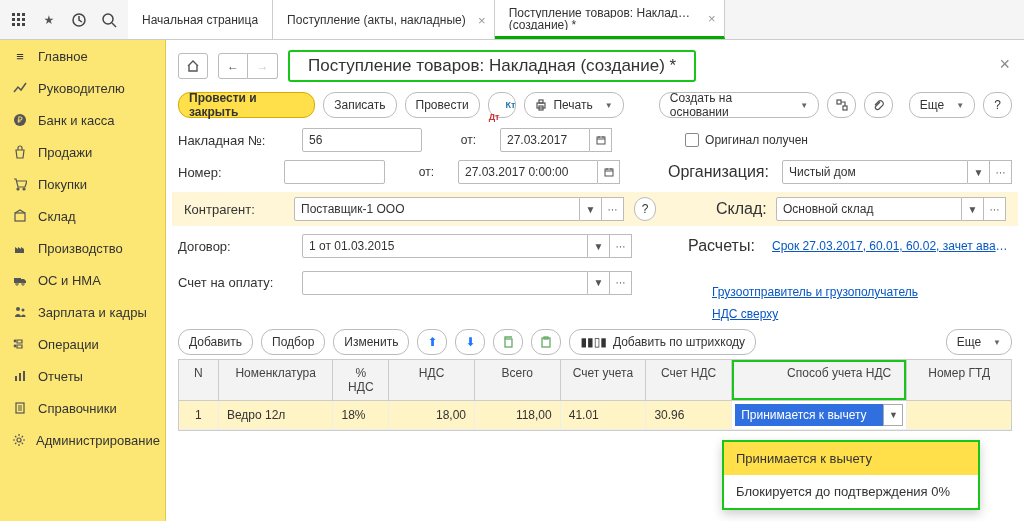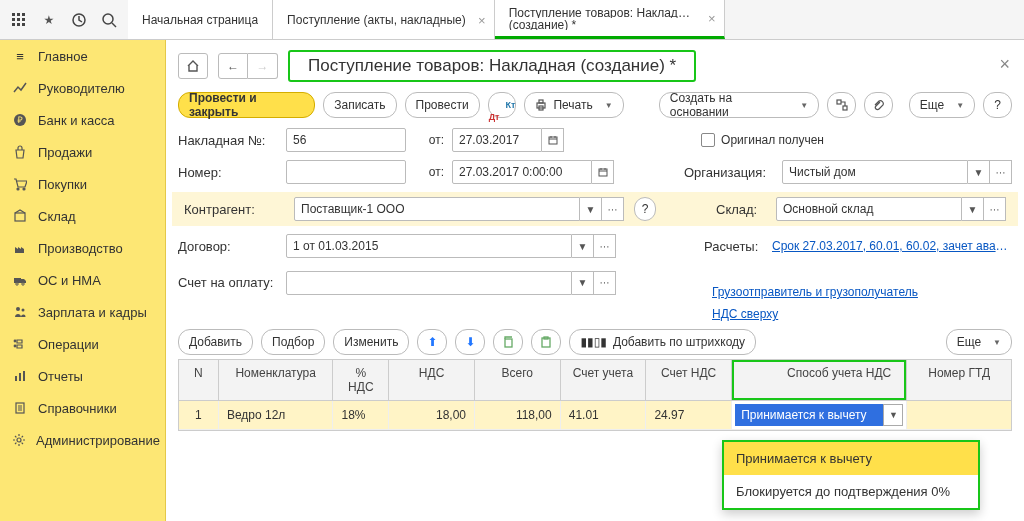--- a/index.html
+++ b/index.html
@@ -30,23 +30,23 @@
   .nav-group .nav-btn:last-child { border-top-left-radius:0; border-bottom-left-radius:0; border-left:0;}
   .title-box { border: 2px solid #18c618; border-radius: 3px; padding: 4px 18px; font-size: 17px; font-weight: 400; }
 
   .toolbar { display: flex; align-items: center; gap: 8px; margin-bottom: 10px; }
   .btn { height: 26px; border: 1px solid #bbb; border-radius: 12px; background: #fff; display: inline-flex; align-items: center; padding: 0 10px; cursor: pointer; font-size: 12px; color: #333; gap:6px;}
   .btn.primary { background: #ffe04a; border-color: #d4ad00; font-weight: 700; }
   .btn.icon-only { padding: 0; width: 30px; justify-content: center; }
   .btn.drop::after { content: "▼"; font-size: 8px; color: #666; margin-left: 6px; }
   .spacer { flex: 1; }
 
-  .form-row { display: flex; align-items: center; margin-bottom: 8px; gap: 8px; }
+  .form-row { display: flex; align-items: center; margin-bottom: 8px; gap: 24px; }
   .lbl { width: 100px; font-size: 13px; color: #333; }
-  .lbl-right { width: 90px; font-size: 13px; color: #333; }
+  .lbl-right { width: 90px; font-size: 16px; color: #333; }
   .input { height: 24px; border: 1px solid #bbb; border-radius: 2px; background: #fff; padding: 0 6px; font-size: 12px; display: flex; align-items: center; }
   .input.w120 { width: 120px; }
   .input.w140 { width: 140px; }
   .input.w90 { width: 90px; }
   .input-group { display: flex; }
   .input-group .input { border-top-right-radius:0; border-bottom-right-radius:0;}
   .field-btn { width: 22px; height: 24px; border: 1px solid #bbb; border-left: 0; background: #fff; display: flex; align-items: center; justify-content: center; cursor: pointer; font-size: 10px; color: #555;}
   .link { color: #0857c3; text-decoration: underline; cursor: pointer; font-size: 12px;}
   .checkbox { width: 14px; height: 14px; border: 1px solid #888; border-radius: 2px; background: #fff; margin-right:6px;}
   .contragent-row { background: #fef6d6; padding: 5px 6px; margin: 0 -6px 8px; display:flex; align-items:center; gap:10px;}
@@ -417,21 +417,21 @@
         <div class="gh col-method method-header-hl">Способ учета НДС</div>
         <div class="gh col-gtd">Номер ГТД</div>
       </div>
       <div class="grid-row sel">
         <div class="gc col-n" style="justify-content:center;">1</div>
         <div class="gc col-nom">Ведро 12л</div>
         <div class="gc col-pvds">18%</div>
         <div class="gc col-vds num">18,00</div>
         <div class="gc col-total num">118,00</div>
         <div class="gc col-acct">41.01</div>
-        <div class="gc col-acctvds">24.97</div>
+        <div class="gc col-acctvds">30.96</div>
         <div class="gc col-method" style="padding:3px;background:#fff;">
           <div class="vds-cell-editor">
             <div class="vds-cell-value">Принимается к вычету</div>
             <div class="vds-cell-drop">▼</div>
           </div>
         </div>
         <div class="gc col-gtd"></div>
       </div>
     </div>
 

